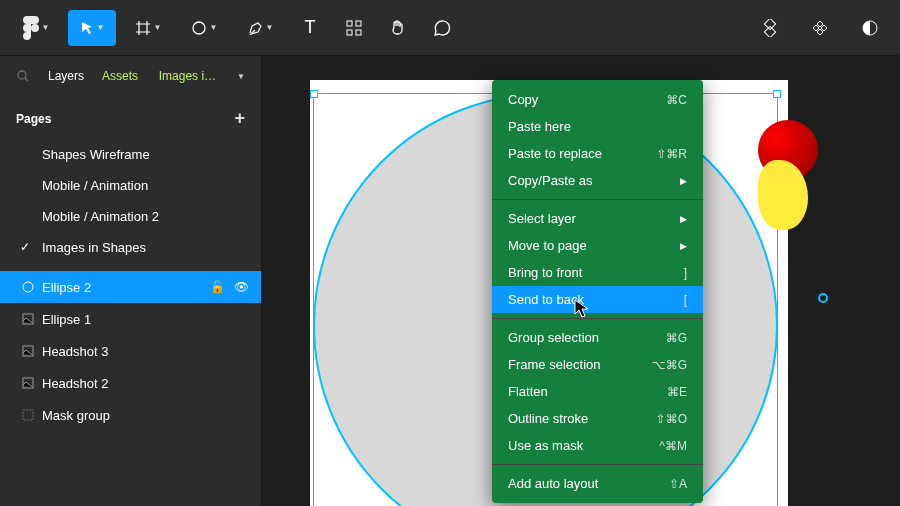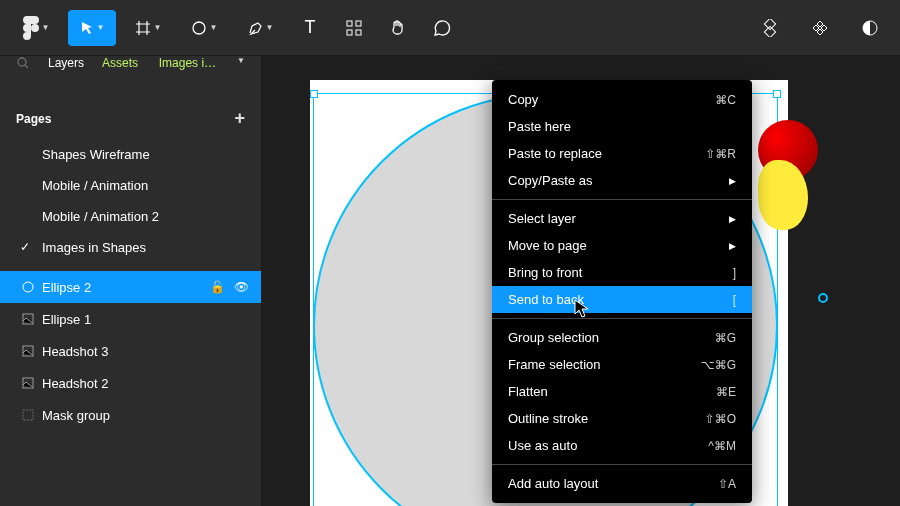--- a/index.html
+++ b/index.html
@@ -4,21 +4,21 @@
 <style>
 *{margin:0;padding:0;box-sizing:border-box;font-family:-apple-system,BlinkMacSystemFont,"Segoe UI",sans-serif;}
 body{width:900px;height:506px;background:#2c2c2c;color:#fff;overflow:hidden;position:relative;font-size:13px;}
 .toolbar{height:56px;background:#2c2c2c;display:flex;align-items:center;padding:0 12px;gap:8px;border-bottom:1px solid #1a1a1a;}
 .toolbar-right{margin-left:auto;display:flex;gap:14px;}
 .tool-btn{width:36px;height:36px;display:flex;align-items:center;justify-content:center;border-radius:4px;cursor:pointer;}
 .tool-btn.wide{width:48px;}
 .tool-btn.active{background:#0d99ff;}
 .chev{font-size:8px;margin-left:3px;opacity:0.8;}
 .sidebar{position:absolute;left:0;top:56px;width:262px;bottom:0;background:#2c2c2c;border-right:1px solid #1a1a1a;}
-.side-tabs{display:flex;padding:0 16px;height:40px;gap:18px;font-size:12px;}
+.side-tabs{display:flex;align-items:center;padding:0 16px;height:40px;gap:18px;font-size:12px;}
 .side-tabs .tab{color:#bef264;cursor:pointer;}
 .side-tabs .tab.active{color:#fff;font-weight:500;}
 .search-ico{opacity:0.6;}
 .section-head{display:flex;align-items:center;justify-content:space-between;padding:12px 16px 10px;font-size:12px;font-weight:600;}
 .plus{font-size:18px;opacity:0.85;cursor:pointer;}
 .page-item{padding:8px 16px 8px 42px;font-size:13px;cursor:pointer;}
 .page-item.current{position:relative;}
 .page-item.current::before{content:"✓";position:absolute;left:20px;font-size:12px;}
 .layer-item{display:flex;align-items:center;height:32px;padding:0 12px 0 20px;gap:6px;font-size:13px;cursor:pointer;}
 .layer-item.selected{background:#0d99ff;}
@@ -26,21 +26,21 @@
 .layer-ico{width:16px;height:16px;display:flex;align-items:center;justify-content:center;}
 .canvas{position:absolute;left:262px;top:56px;right:0;bottom:0;background:#1e1e1e;}
 .artboard{position:absolute;left:48px;top:24px;width:478px;bottom:0;background:#fff;}
 .ellipse{position:absolute;left:3px;top:13px;width:465px;height:465px;border:2px solid #00c2ff;border-radius:50%;background:#d8d8d8;}
 .sel-box{position:absolute;left:3px;top:13px;width:465px;height:465px;border:1.5px solid #00c2ff;}
 .handle{position:absolute;width:8px;height:8px;background:#fff;border:1.5px solid #00c2ff;}
 .h-tl{left:-4px;top:-4px;} .h-tr{right:-4px;top:-4px;}
 .side-handle{position:absolute;width:10px;height:10px;border:2px solid #00c2ff;border-radius:50%;background:transparent;right:-40px;top:50%;}
 .red-peek{position:absolute;right:-30px;top:40px;width:60px;height:60px;background:radial-gradient(circle at 30% 30%,#ff0000,#8b0000);border-radius:50%;z-index:1;}
 .yellow-peek{position:absolute;right:-20px;top:80px;width:50px;height:70px;background:#ffeb3b;border-radius:40% 60% 50% 50%;z-index:2;}
-.ctx-menu{position:absolute;left:492px;top:80px;width:260px;background:#000000;border-radius:4px;padding:6px 0;z-index:100;box-shadow:0 4px 20px rgba(0,0,0,0.5);}
+.ctx-menu{position:absolute;left:492px;top:80px;width:211px;background:#15803d;border-radius:4px;padding:6px 0;z-index:100;box-shadow:0 4px 20px rgba(0,0,0,0.5);}
 .ctx-item{display:flex;align-items:center;justify-content:space-between;padding:6px 16px;font-size:13px;cursor:pointer;}
 .ctx-item.hover{background:#0d99ff;}
 .ctx-sep{height:1px;background:#444;margin:5px 0;}
 .ctx-short{font-size:12px;opacity:0.8;}
 .sub-arrow{font-size:9px;}
 .cursor-img{position:absolute;left:574px;top:299px;z-index:200;pointer-events:none;}
 svg{display:block;}
 </style>
 </head>
 <body>
@@ -245,21 +245,21 @@
     </div>
   <div class="ctx-item">
       <span>Flatten</span>
       <span class="ctx-short">⌘E</span>
     </div>
   <div class="ctx-item">
       <span>Outline stroke</span>
       <span class="ctx-short">⇧⌘O</span>
     </div>
   <div class="ctx-item">
-      <span>Use as auto</span>
+      <span>Use as mask</span>
       <span class="ctx-short">^⌘M</span>
     </div>
   <div class="ctx-sep"></div>
   <div class="ctx-item">
       <span>Add auto layout</span>
       <span class="ctx-short">⇧A</span>
     </div>
 </div>
 
 <svg class="cursor-img" width="16" height="20" viewBox="0 0 16 20">

